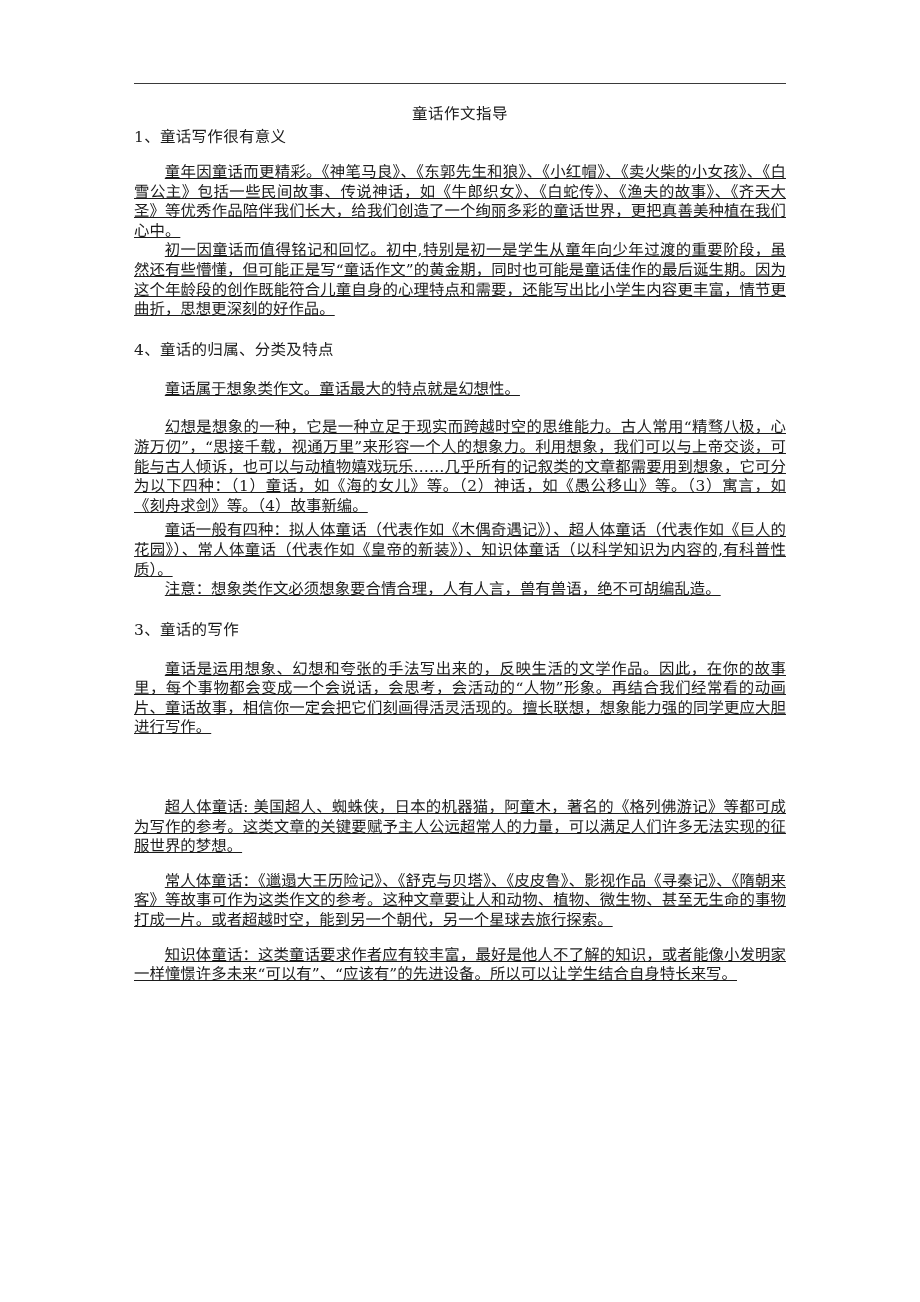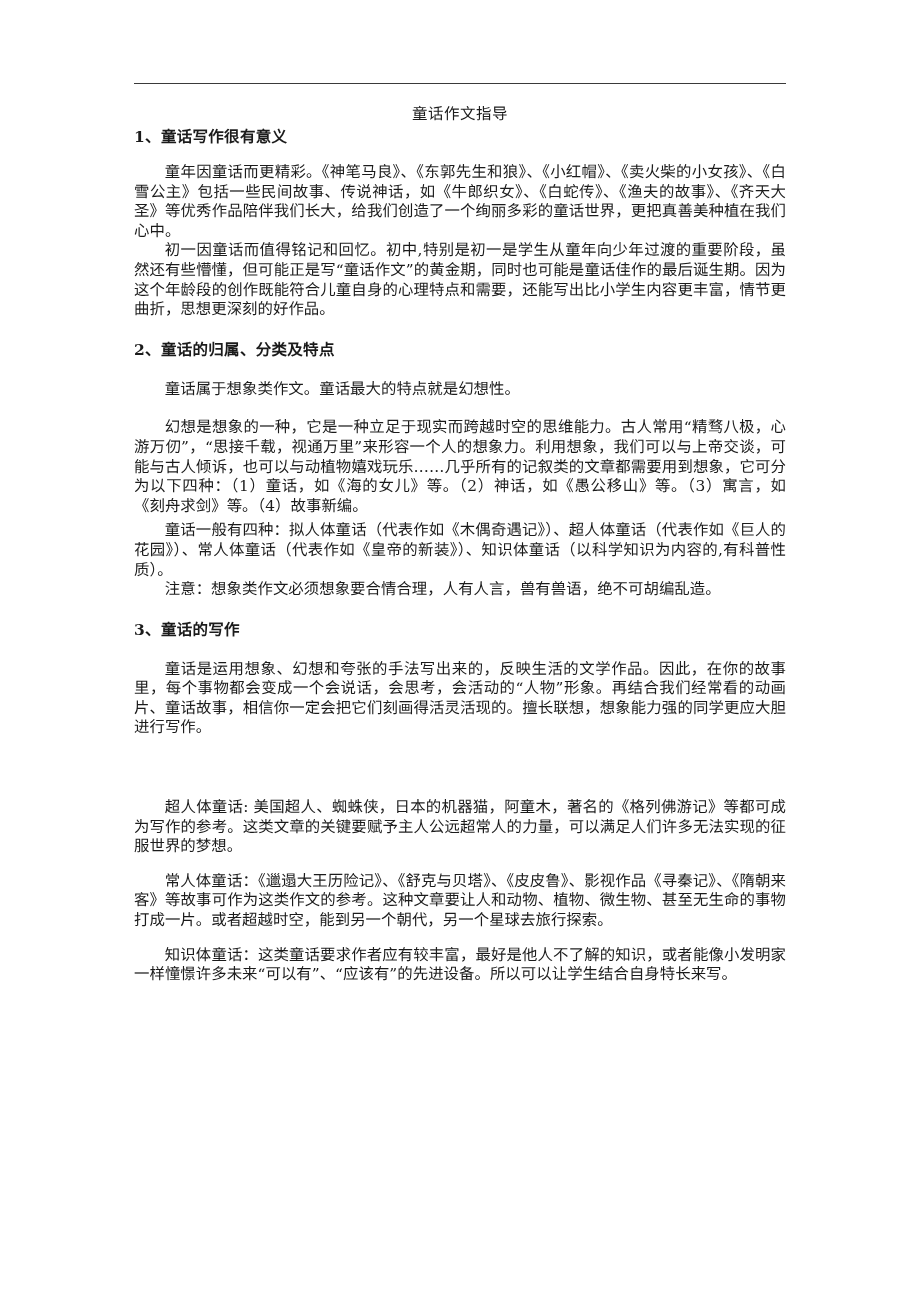--- a/index.html
+++ b/index.html
@@ -49,33 +49,34 @@
     line-height: 21px;
     letter-spacing: 0.5px;
     margin: 0 0 1px 0;
     font-weight: normal;
   }
 
   .section-heading {
     font-size: 15.5px;
     line-height: 22px;
     margin: 0;
-    font-weight: bold;
+    font-weight: normal;
     letter-spacing: 0.3px;
   }
 
   p.para {
     font-size: 15.4px;
     line-height: 19.6px;
     margin: 0;
     text-align: justify;
     text-justify: inter-character;
     text-indent: 2em;
     letter-spacing: 0.05px;
     word-break: break-all;
+    text-decoration: underline;
   }
 
   
   .sp-lg { height: 19px; }
   .sp-md { height: 15px; }
   .sp-sm { height: 5px; }
 </style>
 </head>
 <body>
 
@@ -86,21 +87,21 @@
   <div class="content">
 
     <div class="doc-title">童话作文指导</div>
 
     <div class="section-heading">1、童话写作很有意义</div>
     <div class="sp-md"></div>
     <p class="para">童年因童话而更精彩。《神笔马良》、《东郭先生和狼》、《小红帽》、《卖火柴的小女孩》、《白雪公主》包括一些民间故事、传说神话，如《牛郎织女》、《白蛇传》、《渔夫的故事》、《齐天大圣》等优秀作品陪伴我们长大，给我们创造了一个绚丽多彩的童话世界，更把真善美种植在我们心中。</p>
     <p class="para">初一因童话而值得铭记和回忆。初中,特别是初一是学生从童年向少年过渡的重要阶段，虽然还有些懵懂，但可能正是写“童话作文”的黄金期，同时也可能是童话佳作的最后诞生期。因为这个年龄段的创作既能符合儿童自身的心理特点和需要，还能写出比小学生内容更丰富，情节更曲折，思想更深刻的好作品。</p>
     <div class="sp-lg"></div>
 
-    <div class="section-heading">2、童话的归属、分类及特点</div>
+    <div class="section-heading">4、童话的归属、分类及特点</div>
     <div class="sp-lg"></div>
     <p class="para">童话属于想象类作文。童话最大的特点就是幻想性。</p>
     <div class="sp-lg"></div>
     <p class="para">幻想是想象的一种，它是一种立足于现实而跨越时空的思维能力。古人常用“精骛八极，心游万仞”，“思接千载，视通万里”来形容一个人的想象力。利用想象，我们可以与上帝交谈，可能与古人倾诉，也可以与动植物嬉戏玩乐……几乎所有的记叙类的文章都需要用到想象，它可分为以下四种：（1）童话，如《海的女儿》等。（2）神话，如《愚公移山》等。（3）寓言，如《刻舟求剑》等。（4）故事新编。</p>
     <div class="sp-sm"></div>
     <p class="para">童话一般有四种：拟人体童话（代表作如《木偶奇遇记》）、超人体童话（代表作如《巨人的花园》）、常人体童话（代表作如《皇帝的新装》）、知识体童话（以科学知识为内容的,有科普性质）。</p>
     <p class="para">注意：想象类作文必须想象要合情合理，人有人言，兽有兽语，绝不可胡编乱造。</p>
     <div class="sp-lg"></div>
 
     <div class="section-heading">3、童话的写作</div>

